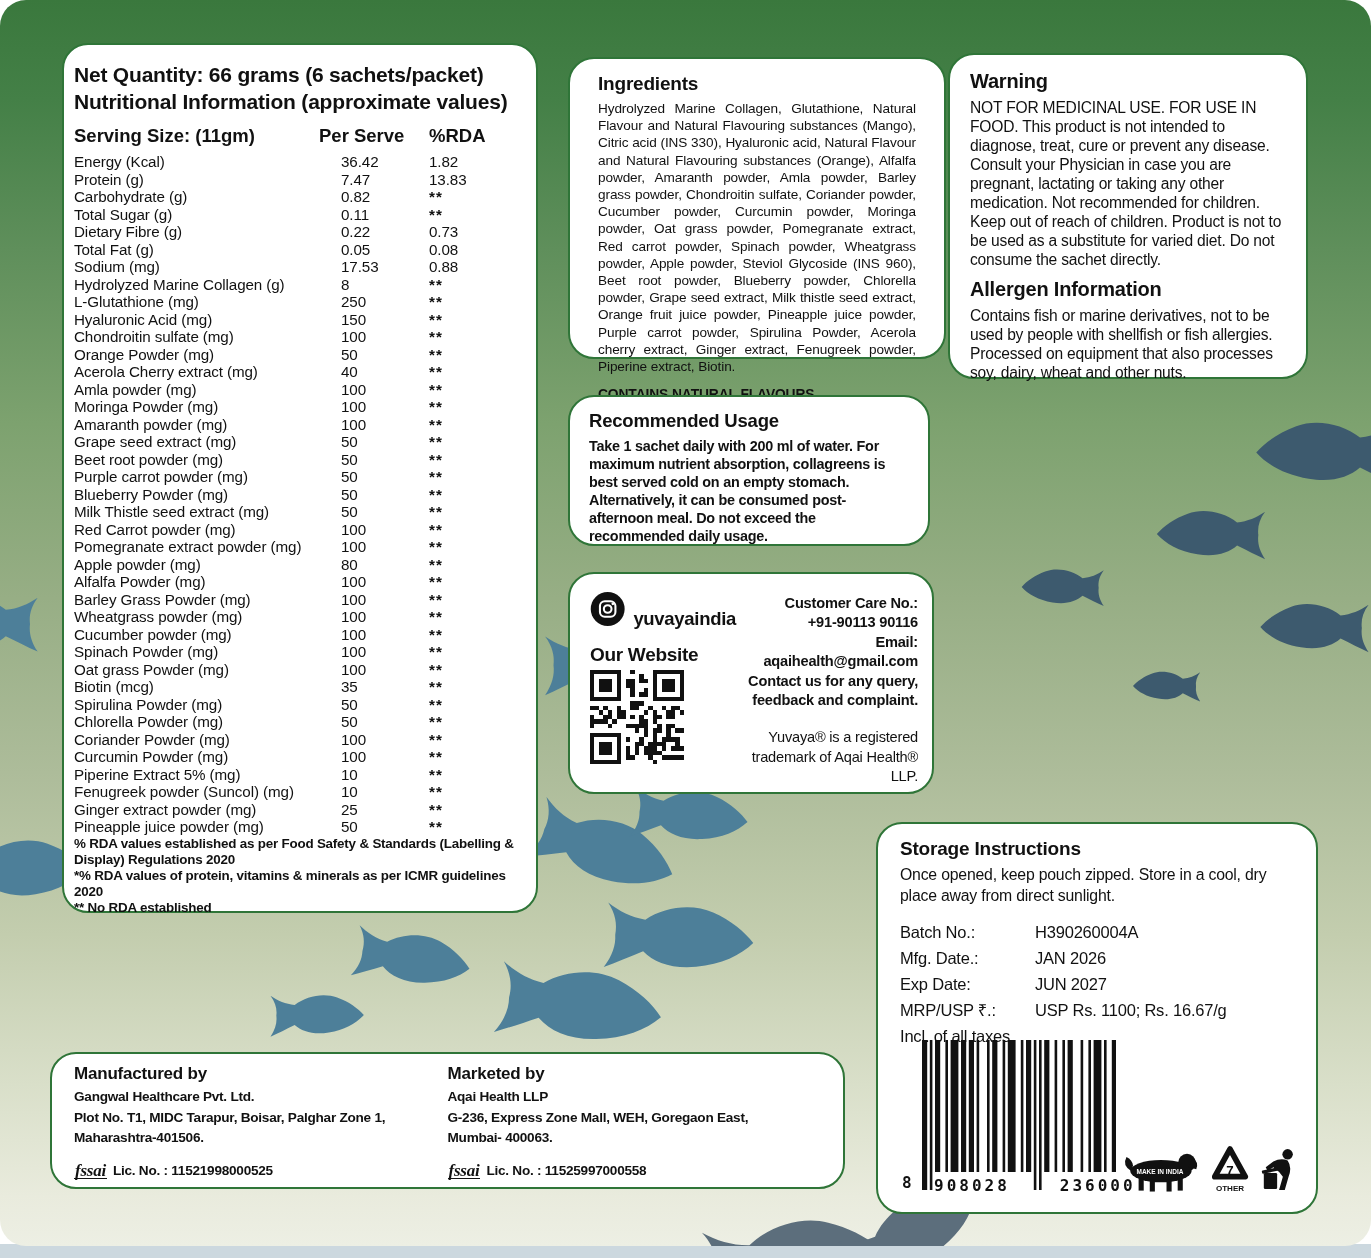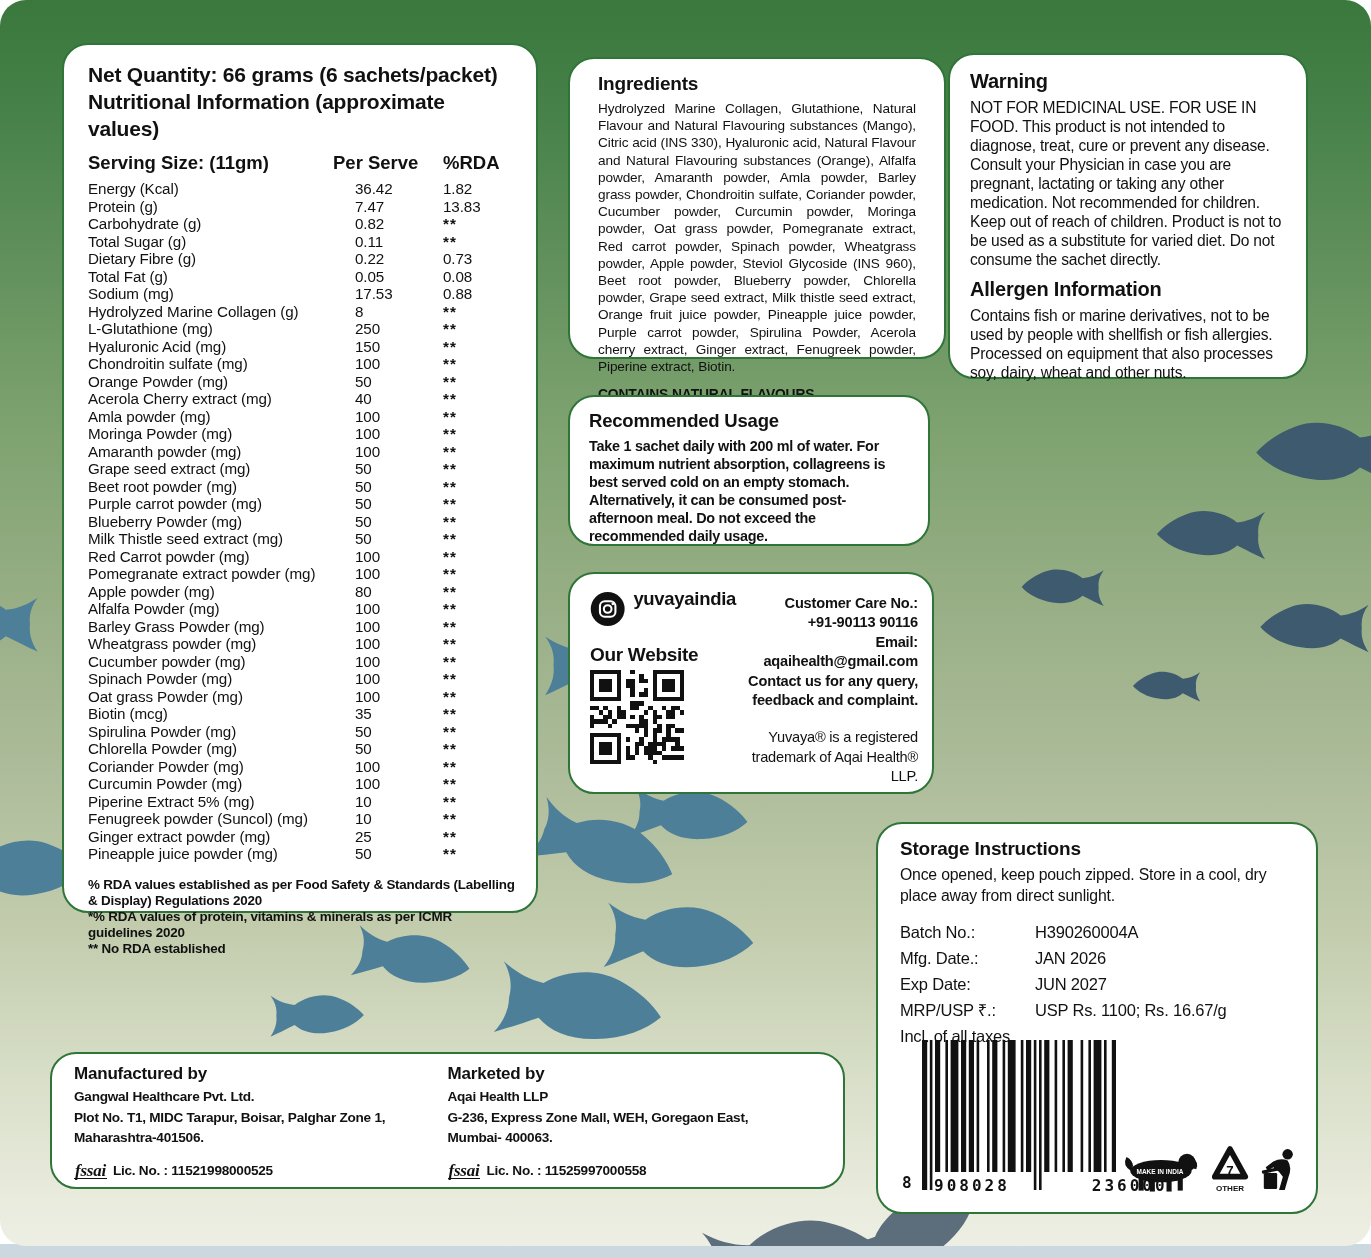--- a/index.html
+++ b/index.html
@@ -7,47 +7,47 @@
   .label{position:relative;width:1371px;height:1258px;overflow:hidden;background:#fff}
   .strip{position:absolute;left:0;right:0;bottom:0;height:14px;background:#ccd8df}
   .bg{position:absolute;left:0;top:0;width:1371px;height:1246px;border-radius:26px;overflow:hidden;
       background:linear-gradient(180deg,#3a783d 0%,#448047 8%,#5f8f5b 20%,#7da26f 34%,#97ae85 48%,
       #adbc9a 62%,#c3cdae 75%,#d9dfc9 87%,#e9ebdd 96%,#edefe4 100%)}
   .fish{position:absolute}
   .card{position:absolute;background:#fff;border:2px solid #2f7538;border-radius:26px;box-sizing:border-box}
   h1,h2,h3,p{margin:0}
 
   
-  #nutrition{left:62px;top:43px;width:476px;height:870px;padding:16px 18px 0 24px}
+  #nutrition{left:62px;top:43px;width:476px;height:870px;padding:16px 18px 0 10px}
   .netq{font-size:21px;font-weight:700;line-height:27px;letter-spacing:-.2px}
   .shead{display:flex;font-weight:700;font-size:18.5px;margin:10px 0 6px}
   .shead .c1{width:245px}.shead .c2{width:110px}.shead .c3{flex:1}
   .nrow{display:flex;font-size:15.2px;line-height:17.5px;letter-spacing:-.1px}
   .nrow .c1{width:267px}.nrow .c2{width:88px}.nrow .c3{flex:1;font-weight:700;letter-spacing:1px}
   .nrow .c3.num{font-weight:400;letter-spacing:-.1px}
-  .foot{margin-top:14px;font-size:13.4px;font-weight:700;line-height:16.2px;letter-spacing:-.2px}
+  .foot{font-size:13.4px;font-weight:700;line-height:16.2px;letter-spacing:-.2px}
 
   
   .bx-title{font-size:19px;font-weight:700;letter-spacing:-.2px;margin-bottom:5px}
   #ingredients{left:568px;top:57px;width:378px;height:302px;padding:14px 28px}
   #ingredients .body{font-size:13.6px;line-height:17.2px;text-align:justify;letter-spacing:-.1px}
   #ingredients .contains{font-size:13.8px;font-weight:700;margin-top:12px;letter-spacing:-.1px}
 
   #warning{left:948px;top:53px;width:360px;height:326px;padding:15px 20px}
   #warning .bx-title{font-size:20px}
   #warning .body{font-size:15.6px;line-height:19px;letter-spacing:-.2px}
   #warning .allergen-title{margin-top:9px}
   #usage{left:568px;top:395px;width:362px;height:151px;padding:13px 19px}
   #usage .body{font-size:14.4px;line-height:18px;font-weight:700;letter-spacing:-.25px}
   #usage .bx-title{font-size:18.5px}
 
   
   #contact{left:568px;top:572px;width:366px;height:222px;padding:14px 14px 10px 20px;display:flex}
   .c-left{width:146px;position:relative}
-  .ig-row{display:flex;align-items:flex-start;gap:8px}
+  .ig-row{display:flex;align-items:flex-end;gap:8px}
   .ig-handle{font-size:18.5px;font-weight:700;letter-spacing:-.3px}
   .web-label{font-size:19px;font-weight:700;margin:14px 0 4px;letter-spacing:-.3px}
   .qr{display:block}
   .c-right{flex:1;text-align:right;font-size:14.6px;line-height:19.4px;font-weight:700;letter-spacing:-.2px;padding-top:6px}
   .c-right .tm{font-weight:400;margin-top:18px;font-size:14.6px}
 
   
   #storage{left:876px;top:822px;width:442px;height:392px;padding:14px 22px}
   #storage .body{font-size:15.8px;line-height:20.5px;letter-spacing:-.2px;margin-bottom:13px}
   .sfield{display:flex;font-size:16.5px;line-height:26px;letter-spacing:-.2px}
@@ -655,21 +655,21 @@
             <rect x="168.3999999999999" y="0" width="2.6" height="132" fill="#111"></rect>
             <rect x="173.59999999999988" y="0" width="7.800000000000001" height="132" fill="#111"></rect>
             <rect x="183.9999999999999" y="0" width="2.6" height="132" fill="#111"></rect>
             <rect x="191.79999999999987" y="0" width="5.2" height="132" fill="#111"></rect>
             <rect x="199.59999999999985" y="0" width="5.2" height="132" fill="#111"></rect>
             <rect x="207.39999999999984" y="0" width="5.2" height="132" fill="#111"></rect>
             <rect x="215.19999999999982" y="0" width="2.6" height="150" fill="#111"></rect>
             <rect x="220.3999999999998" y="0" width="5.2" height="150" fill="#111"></rect>
           </svg>
       </div>
-      <div style="position:absolute;left:56px;top:352px;display:flex;gap:82px">
+      <div style="position:absolute;left:56px;top:352px;display:flex;gap:50px">
         <span class="bc-digits">908028</span>
         <span class="bc-digits">236000</span>
       </div>
 
       <div class="badges">
         <svg width="80" height="44" viewBox="0 0 86 46">
           <ellipse cx="44" cy="22" rx="33" ry="12" fill="#111"></ellipse>
           <circle cx="72" cy="13" r="9.5" fill="#111"></circle>
           <path d="M78 8 Q85 12 82 20 L74 18 Z" fill="#111"></path>
           <path d="M12 22 Q2 16 7 7 Q13 10 14 16 Z" fill="#111"></path>

